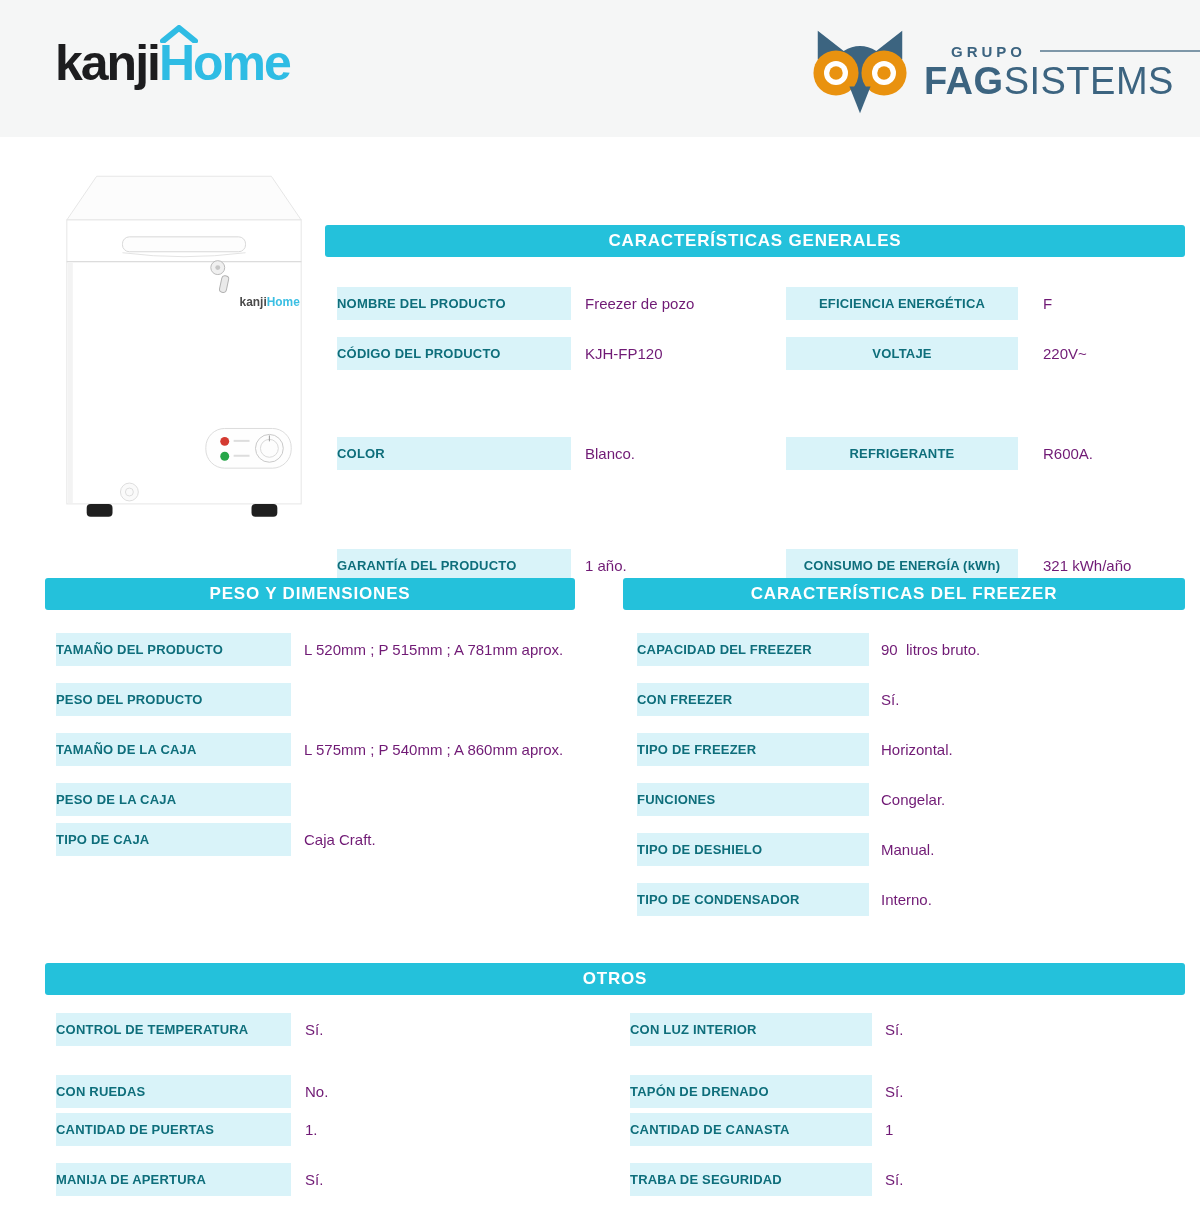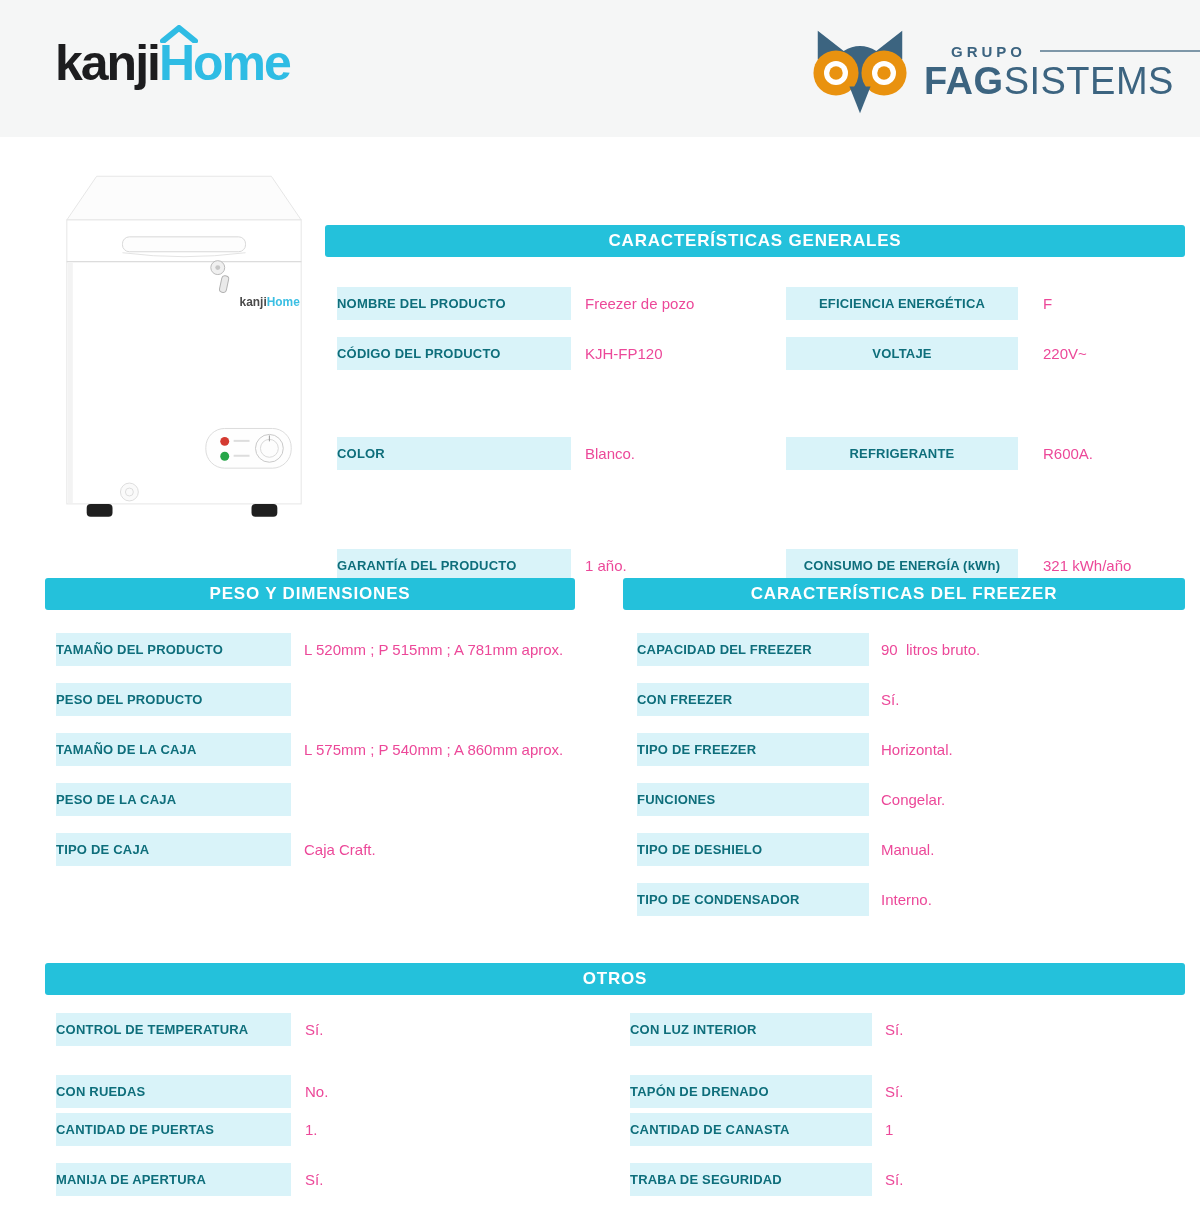--- a/index.html
+++ b/index.html
@@ -22,21 +22,21 @@
   .fag-light{font-weight:normal;}
 
   
   .section{position:absolute;}
   .sec-title{position:absolute;height:32px;line-height:32px;background:#24c1db;border-radius:3px;
              color:#ffffff;font-weight:bold;font-size:17px;letter-spacing:0.8px;text-align:center;}
   .row{position:absolute;left:0;width:100%;height:33px;}
   .label-box{position:absolute;height:33px;line-height:34px;background:#d9f3f9;color:#0e6e7b;
              font-weight:bold;font-size:13px;letter-spacing:0.2px;box-sizing:border-box;
              white-space:nowrap;overflow:hidden;}
-  .value{position:absolute;height:33px;line-height:33px;color:#ec4899;font-size:15px;white-space:pre;}
+  .value{position:absolute;height:33px;line-height:33px;color:#701a75;font-size:15px;white-space:pre;}
 
   
   .gl{left:12px;width:234px;} .glv{left:260px;}
   .gr{left:461px;width:232px;text-align:center;} .grv{left:718px;}
   
   .pl{left:11px;width:235px;} .plv{left:259px;}
   
   .fl{left:14px;width:232px;} .flv{left:258px;}
   
   .ol{left:11px;width:235px;} .olv{left:260px;}
@@ -160,21 +160,21 @@
       <div class="value plv"></div>
     </div>
     <div class="row" style="top:155px">
       <div class="label-box pl">TAMAÑO DE LA CAJA</div>
       <div class="value plv">L 575mm ; P 540mm ; A 860mm aprox.</div>
     </div>
     <div class="row" style="top:205px">
       <div class="label-box pl">PESO DE LA CAJA</div>
       <div class="value plv"></div>
     </div>
-    <div class="row" style="top:255px">
+    <div class="row" style="top:245px">
       <div class="label-box pl">TIPO DE CAJA</div>
       <div class="value plv">Caja Craft.</div>
     </div>
   </div>
 
   <div class="section" style="left:623px;top:578px;width:562px;height:350px;">
     <div class="sec-title" style="left:0;top:0;width:562px;">CARACTERÍSTICAS DEL FREEZER</div>
 
     <div class="row" style="top:55px">
       <div class="label-box fl">CAPACIDAD DEL FREEZER</div>

